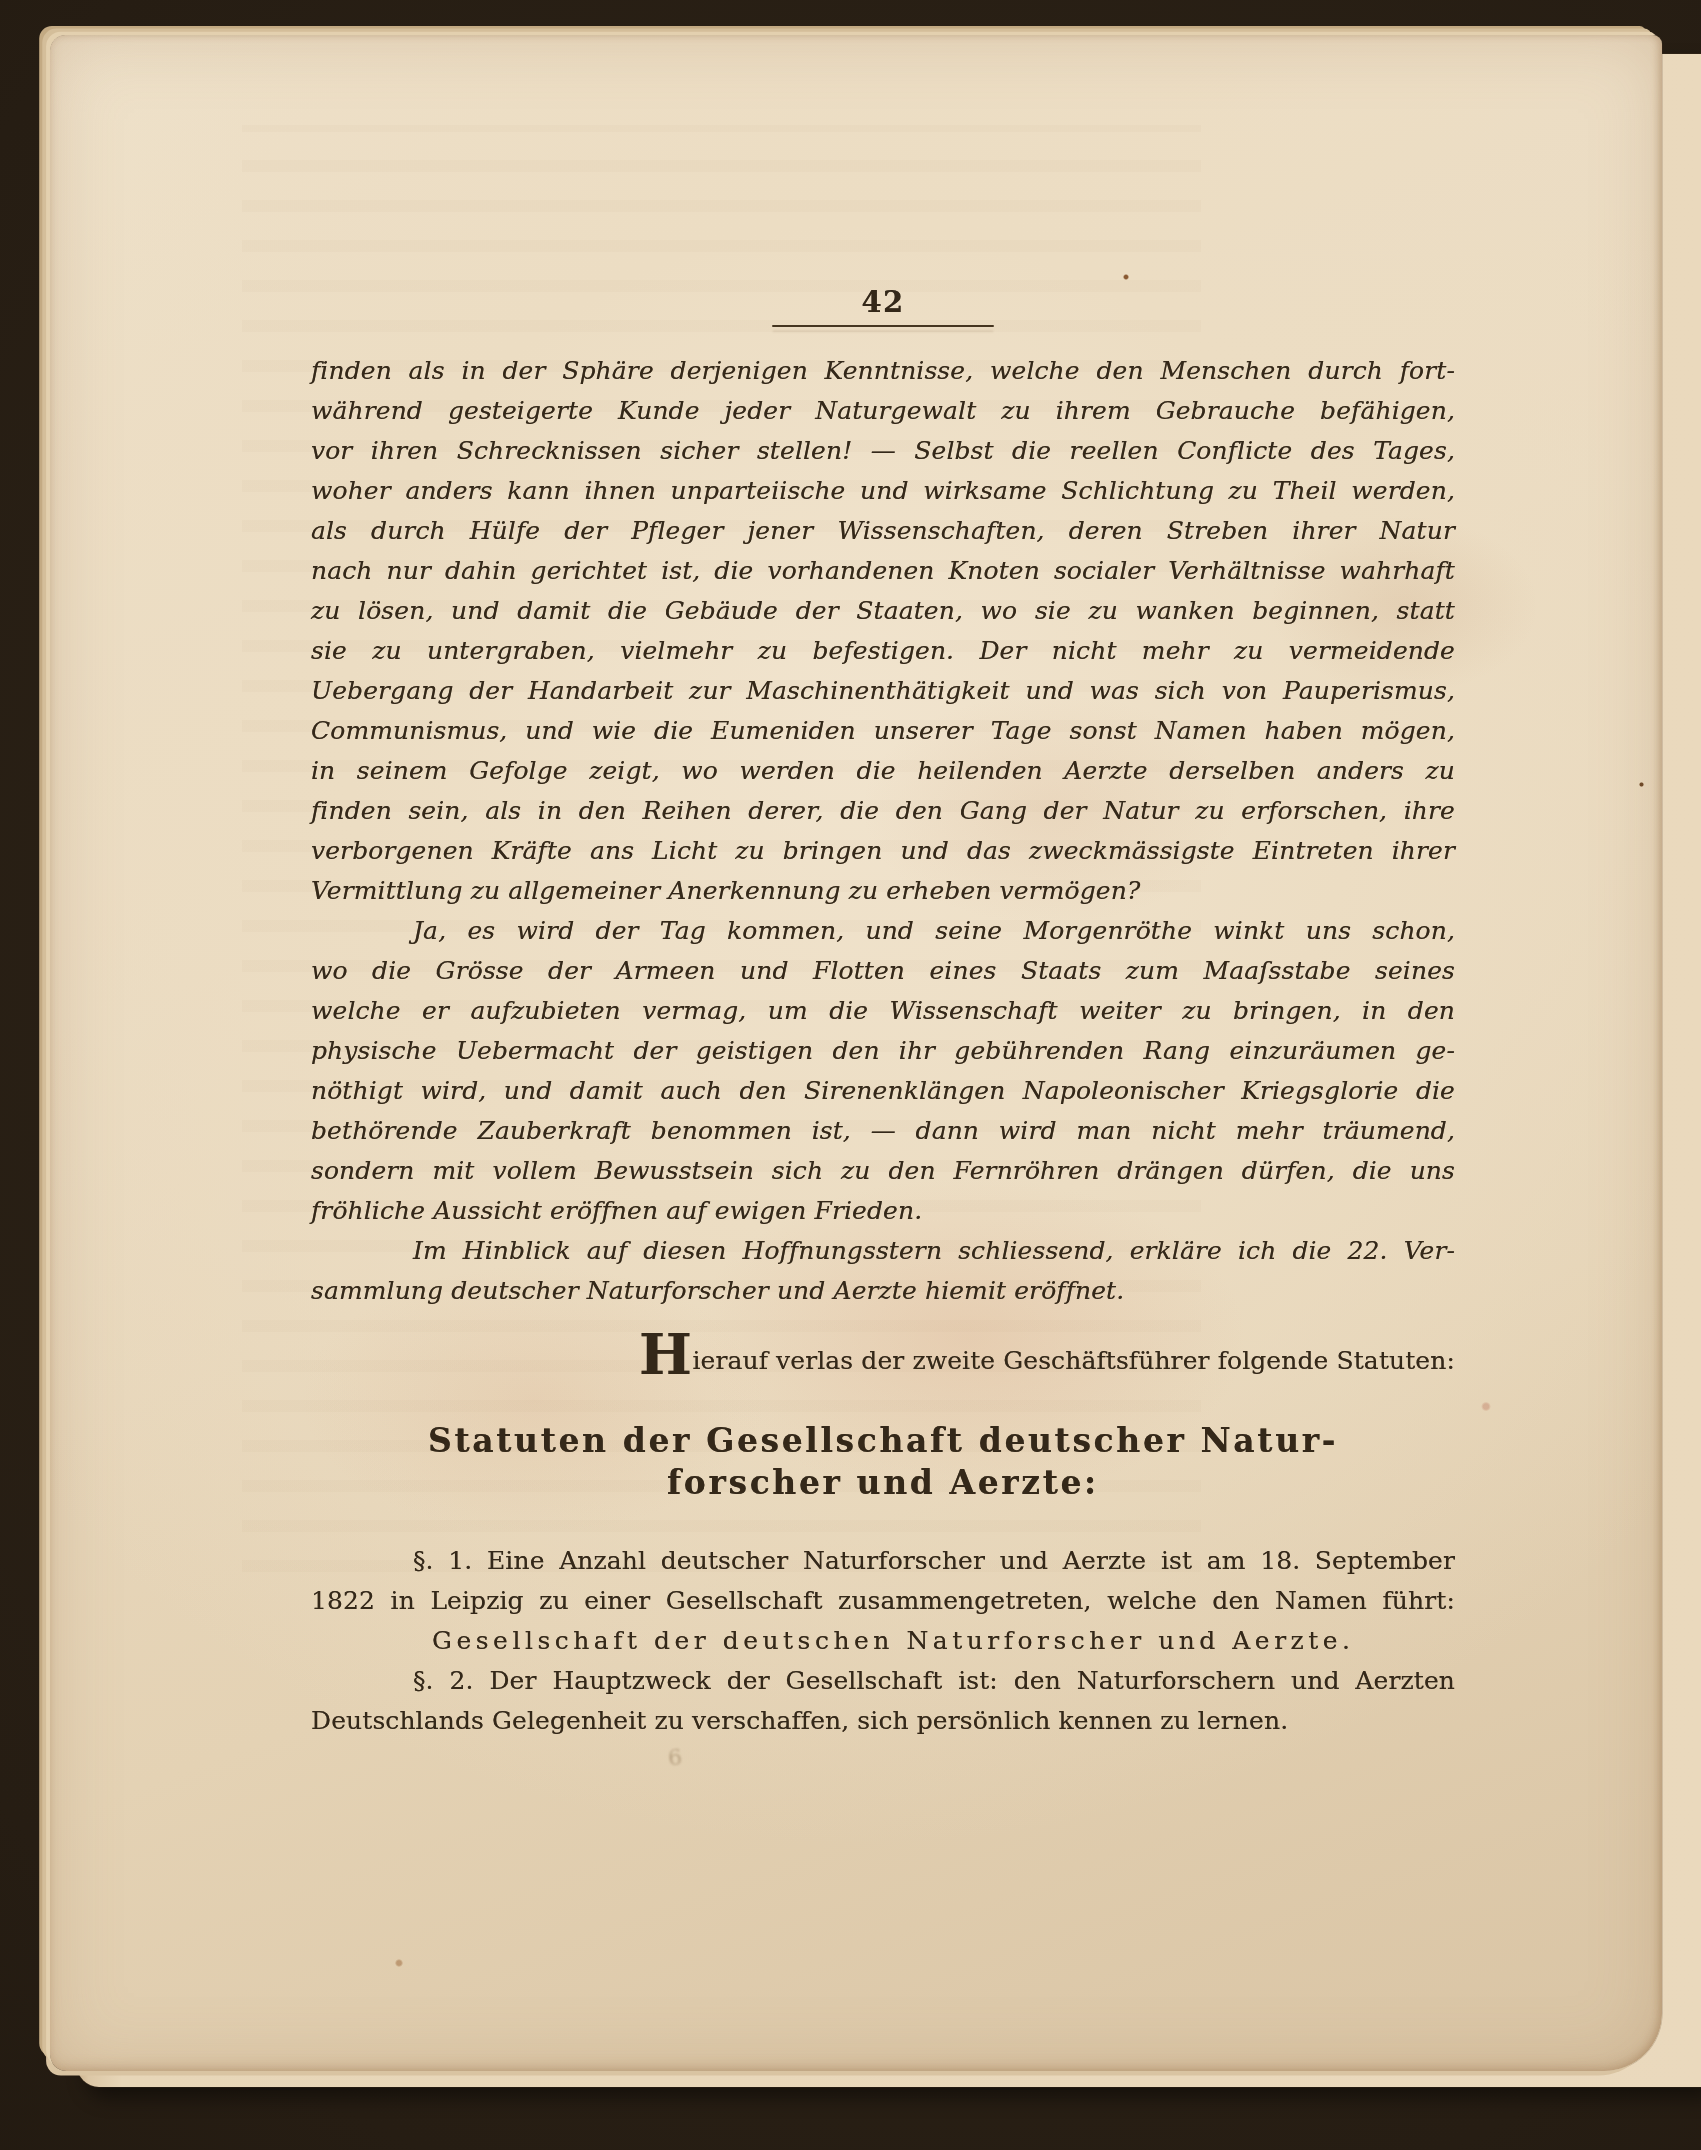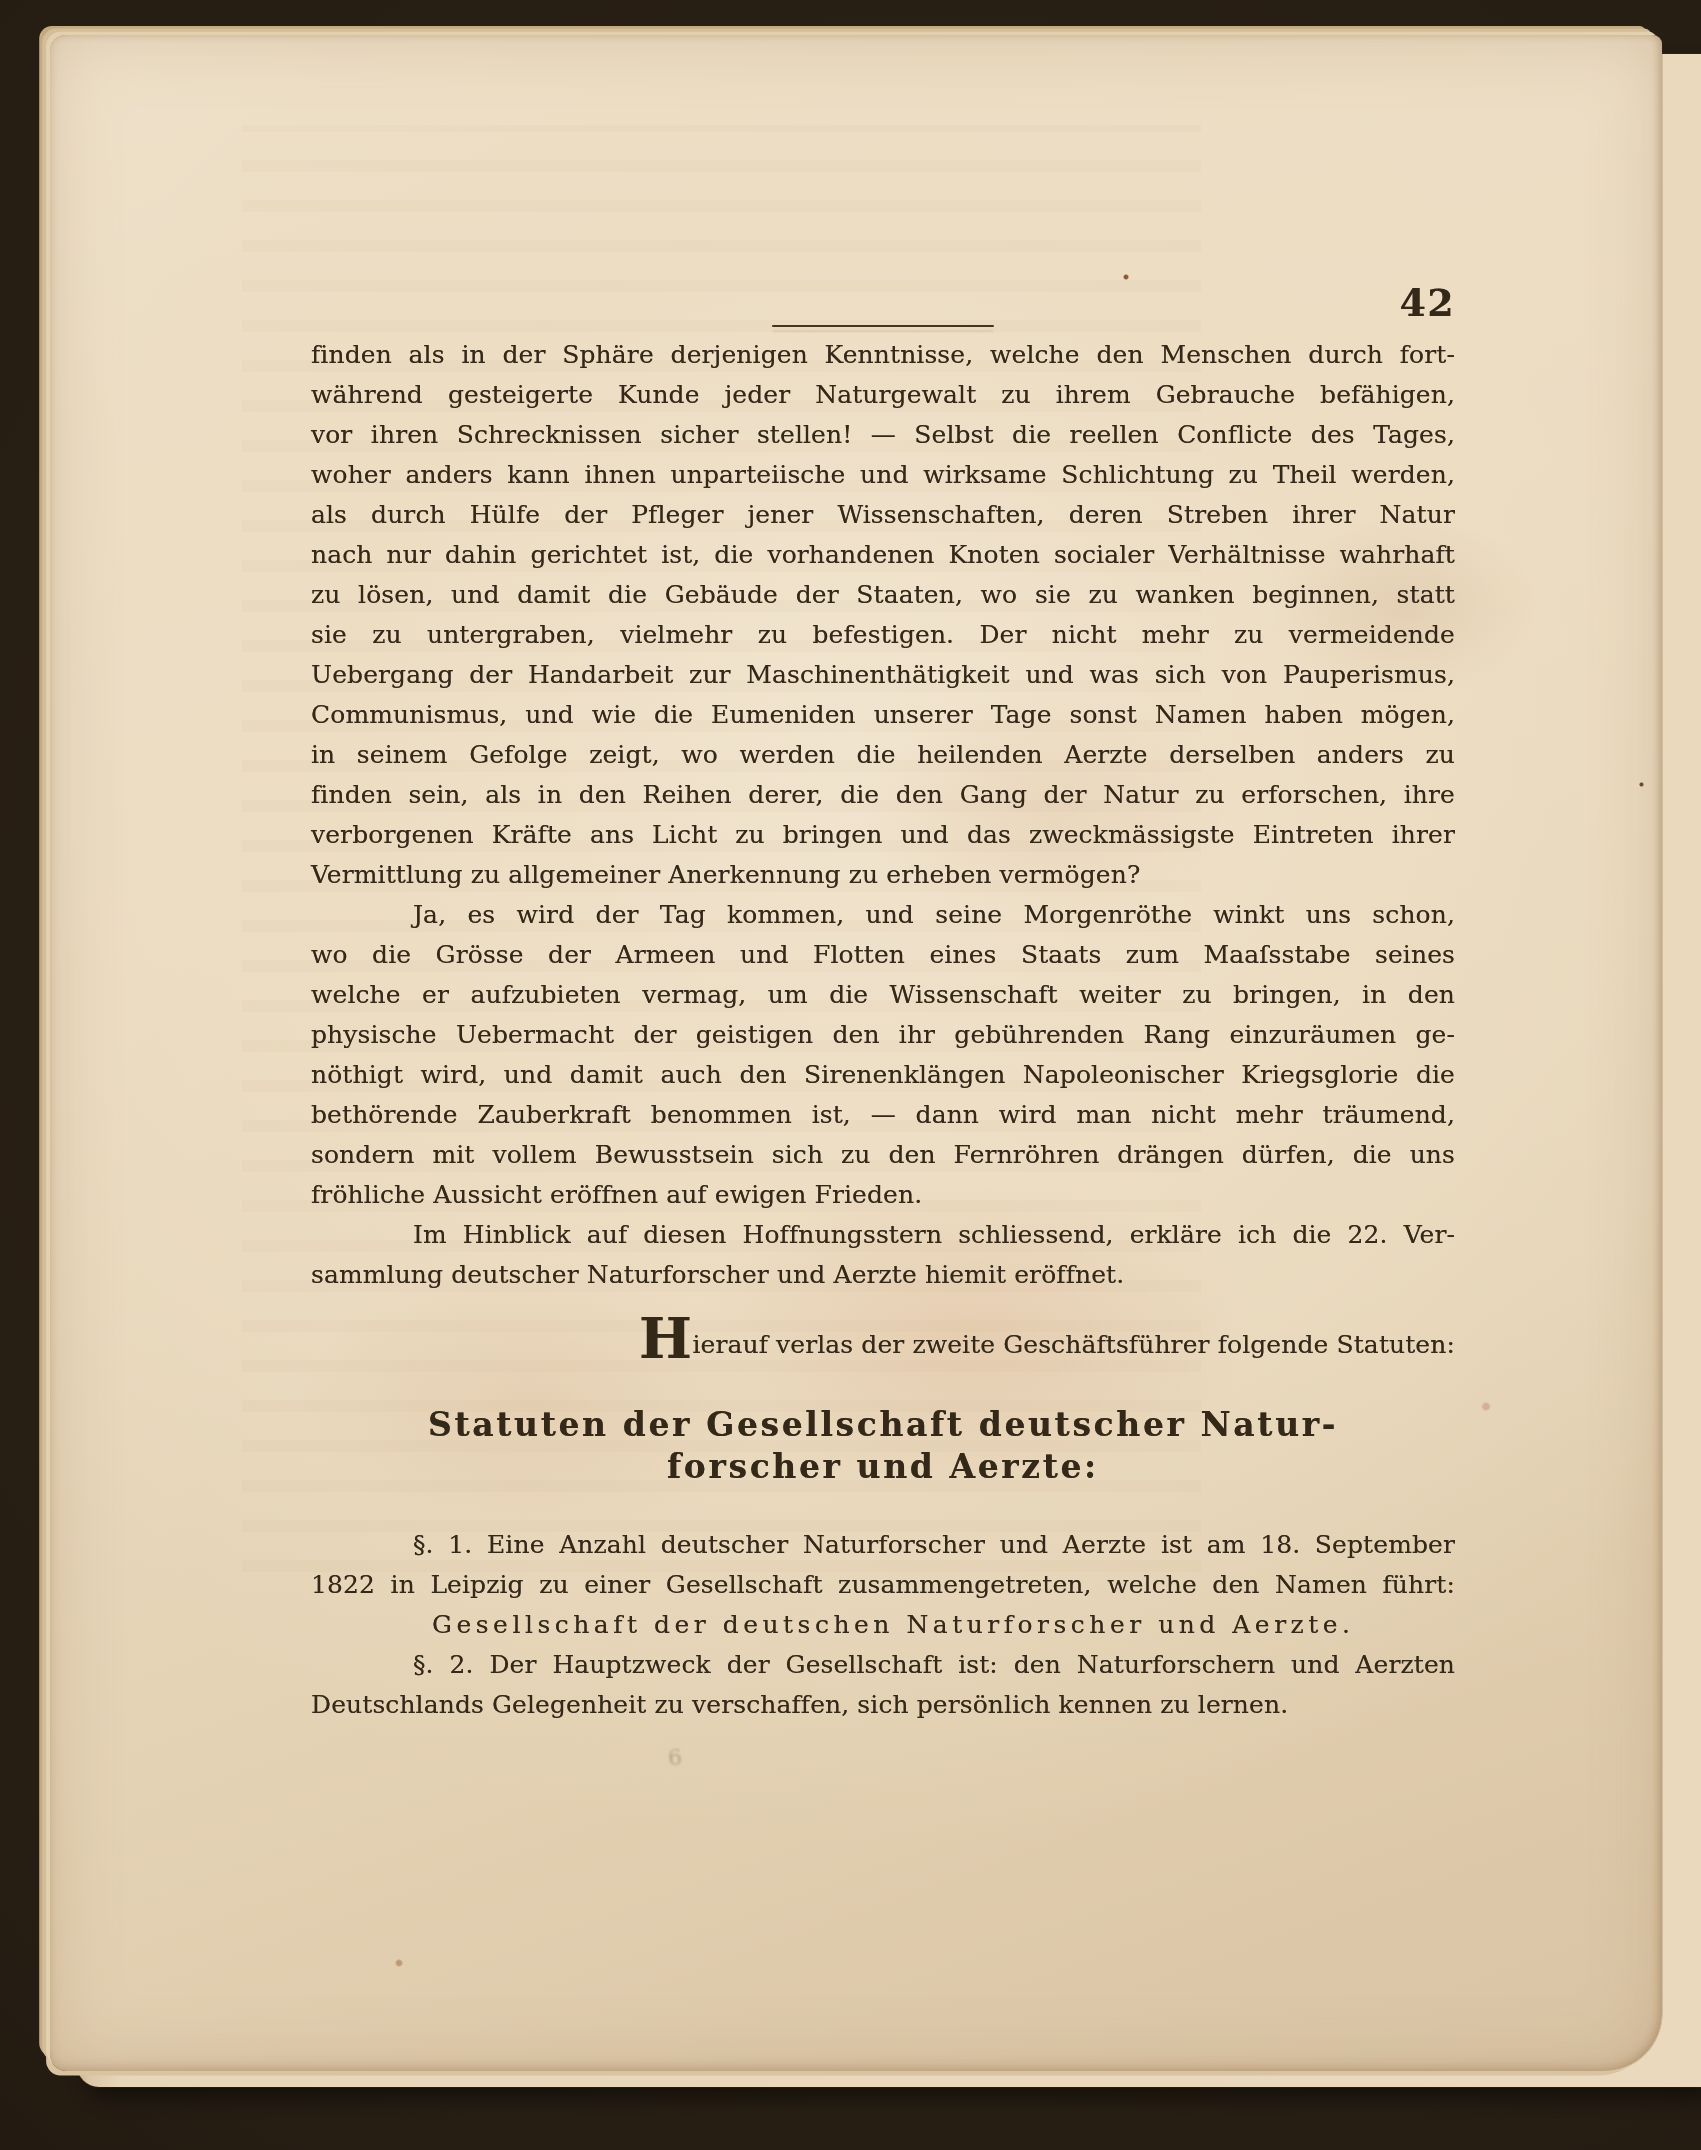--- a/index.html
+++ b/index.html
@@ -34,24 +34,24 @@
     background:repeating-linear-gradient(0deg, transparent 0 23px, rgba(172,140,104,.07) 23px 35px, transparent 35px 40px);}
   .speck{position:absolute;border-radius:50%;pointer-events:none;}
   .speck.s1{left:1073px;top:239px;width:6.4px;height:6.4px;background:radial-gradient(circle,#8a5a33 0 40%,rgba(138,90,51,0) 75%);}
   .speck.s2{left:1589px;top:747px;width:4.5px;height:4.5px;background:radial-gradient(circle,#6f4a28 0 40%,rgba(111,74,40,0) 75%);}
   .speck.s3{left:345px;top:1924px;width:7.7px;height:7.7px;background:radial-gradient(circle,rgba(160,110,65,.55) 0 40%,rgba(160,110,65,0) 75%);}
   .speck.s4{left:1431px;top:1367px;width:10.2px;height:9px;background:radial-gradient(circle,rgba(190,120,95,.4) 0 40%,rgba(190,120,95,0) 75%);}
 
   .text-column{position:absolute;left:261px;top:0;width:1144px;color:#342819;
     font-size:25px;line-height:40px;letter-spacing:0.1px;
     text-shadow:0 0 0.6px rgba(45,34,22,.6);}
-  .pagenum{margin-top:251px;text-align:right;font-weight:bold;font-size:38px;line-height:33px;letter-spacing:1.3px;}
+  .pagenum{margin-top:251px;text-align:center;font-weight:bold;font-size:29px;line-height:33px;letter-spacing:1.3px;}
   .rule{width:222px;height:2.6px;margin:5.8px auto 0;background:#44341f;border-radius:1.3px;
     box-shadow:0 5.1px 1.9px -0.6px rgba(130,100,70,.35);}
-  .body{margin-top:8px;}
+  .body{margin-top:24px;font-style:italic;}
   .l{text-align:justify;text-align-last:justify;}
   .l.end{text-align-last:auto;}
   .ind{text-indent:102px;}
   .hierauf{margin-top:27px;line-height:45px;text-align:right;}
   .initial{font-size:56px;font-weight:bold;vertical-align:-5.1px;line-height:0;letter-spacing:0.6px;}
   .heading{margin-top:37px;text-align:center;font-weight:bold;font-size:33px;line-height:42px;letter-spacing:2.6px;}
   .statute1{margin-top:37px;}
   .society{letter-spacing:4.5px;padding-left:121px;text-align:left;}
   .ghost-mark{position:absolute;left:618px;top:1710px;font-size:22px;color:rgba(146,120,88,.5);
     filter:blur(0.8px);transform:rotate(-6deg);}

